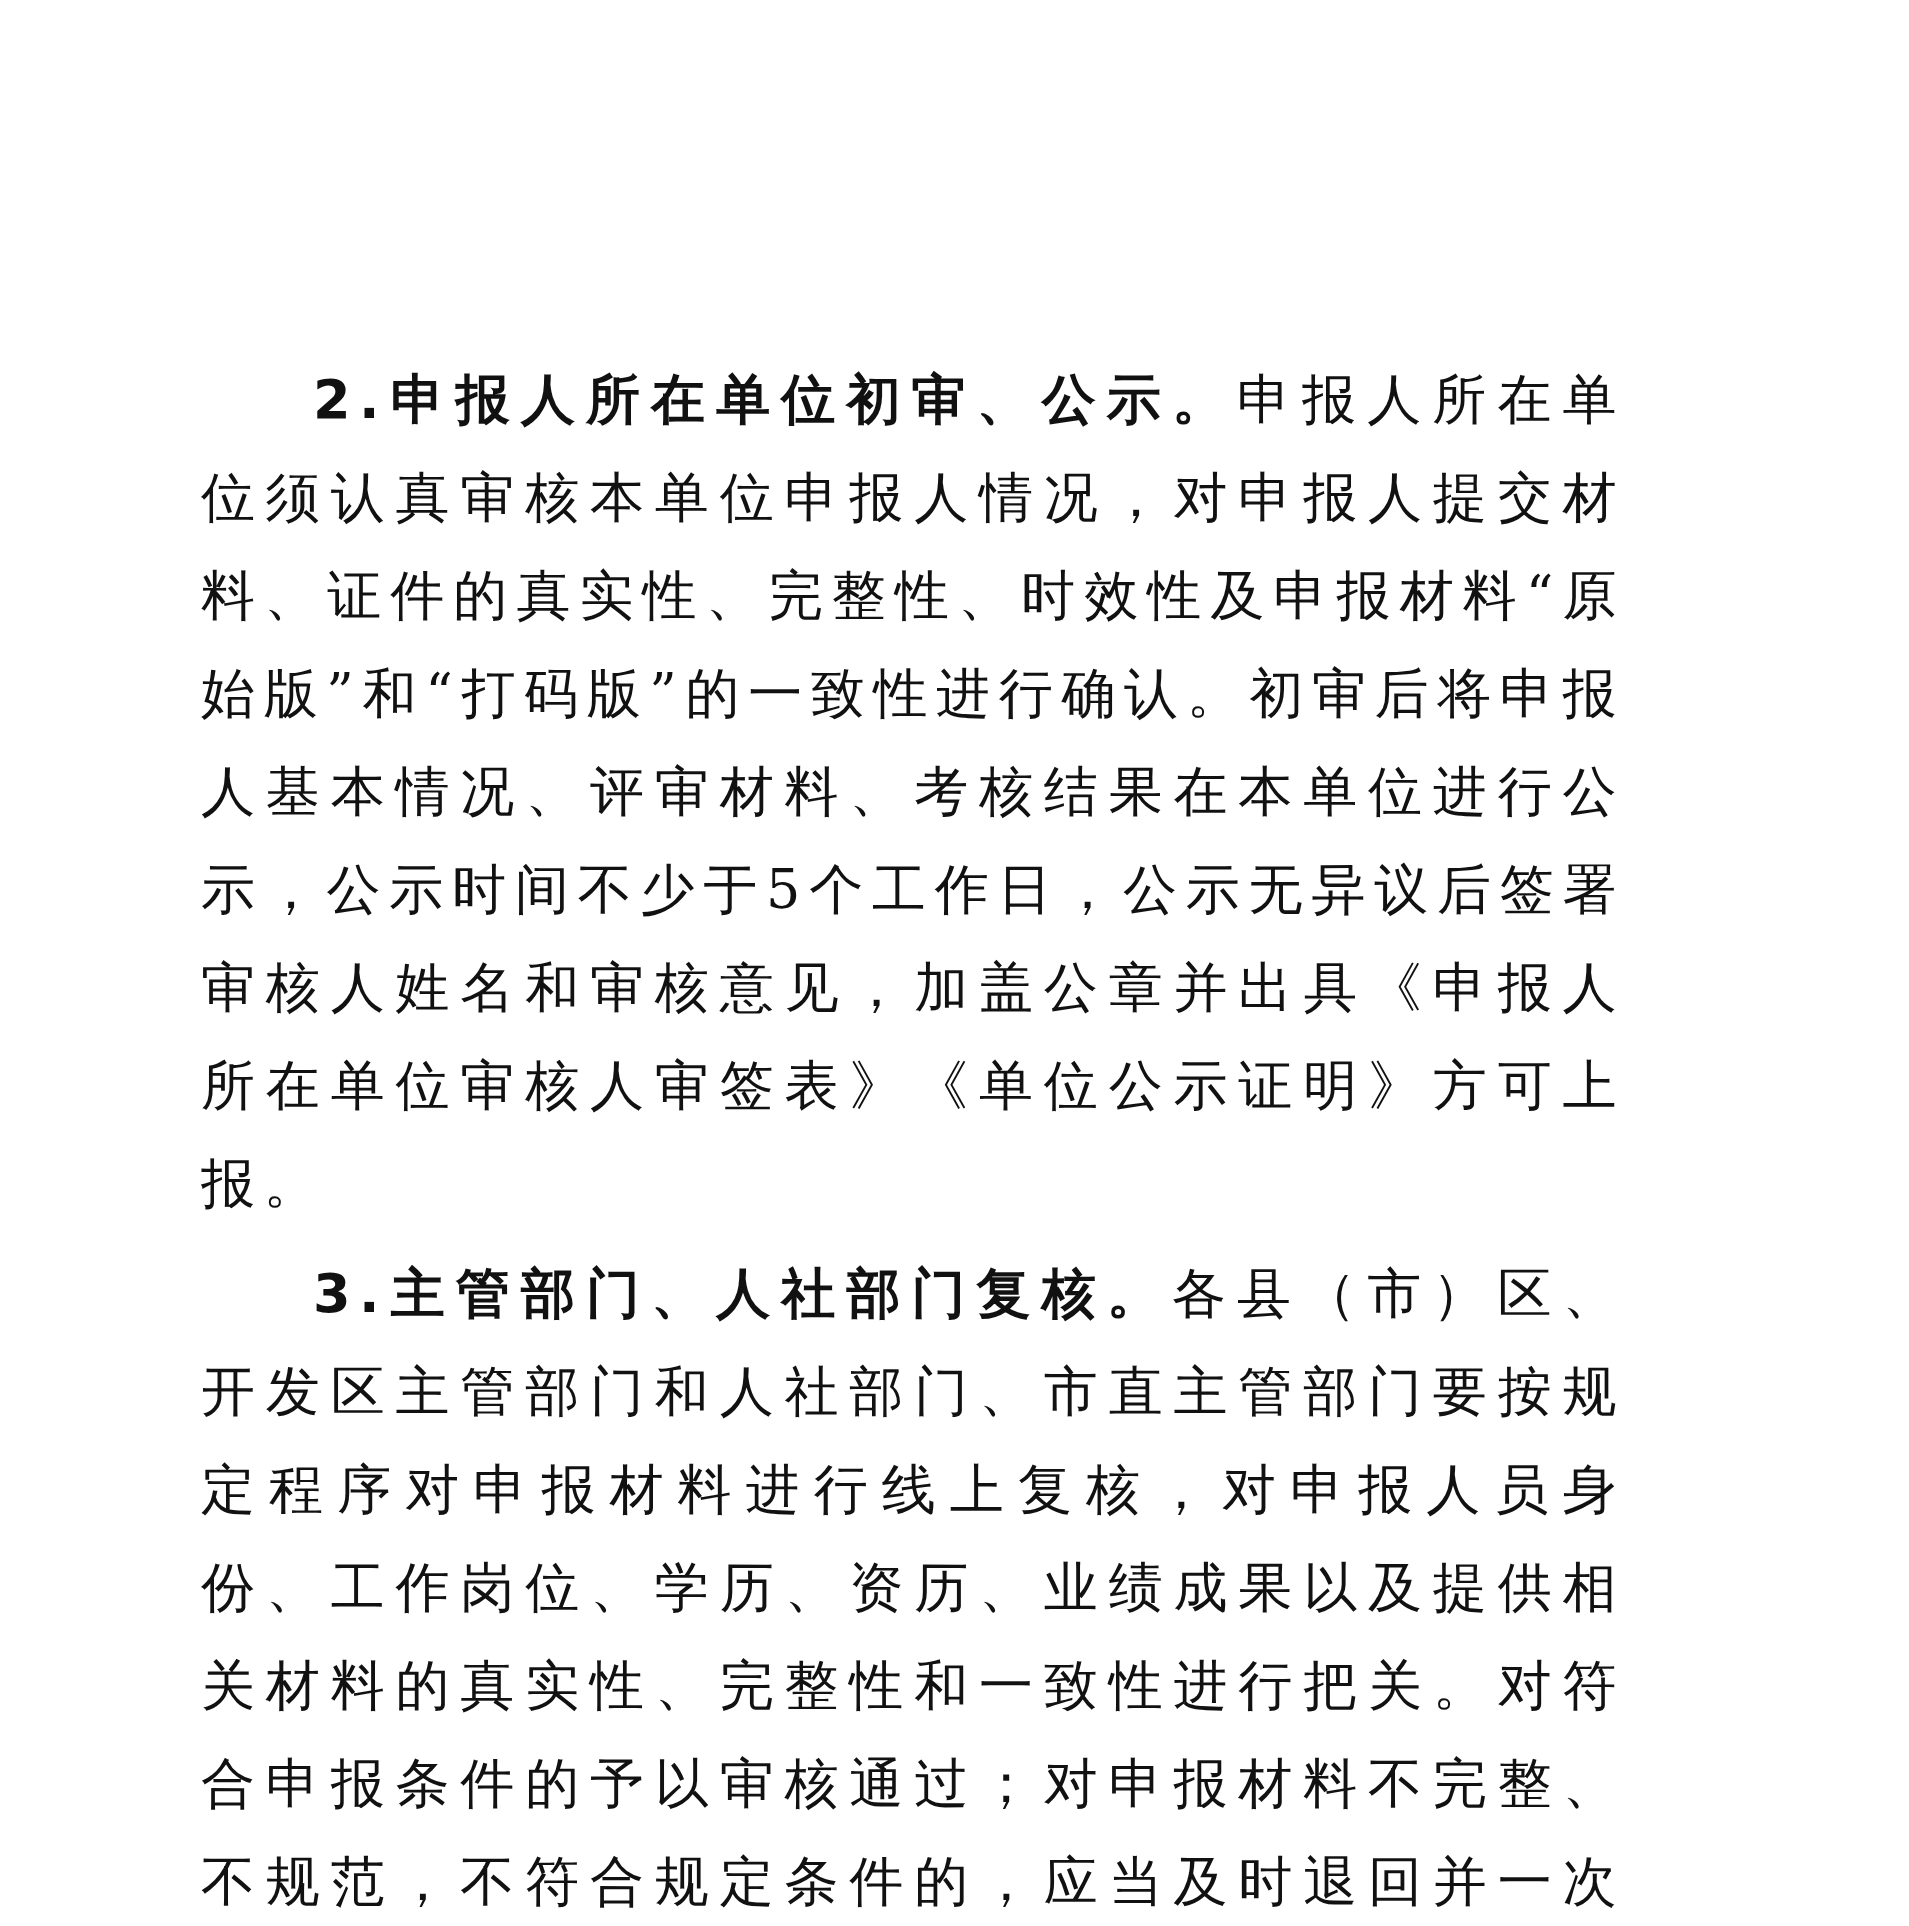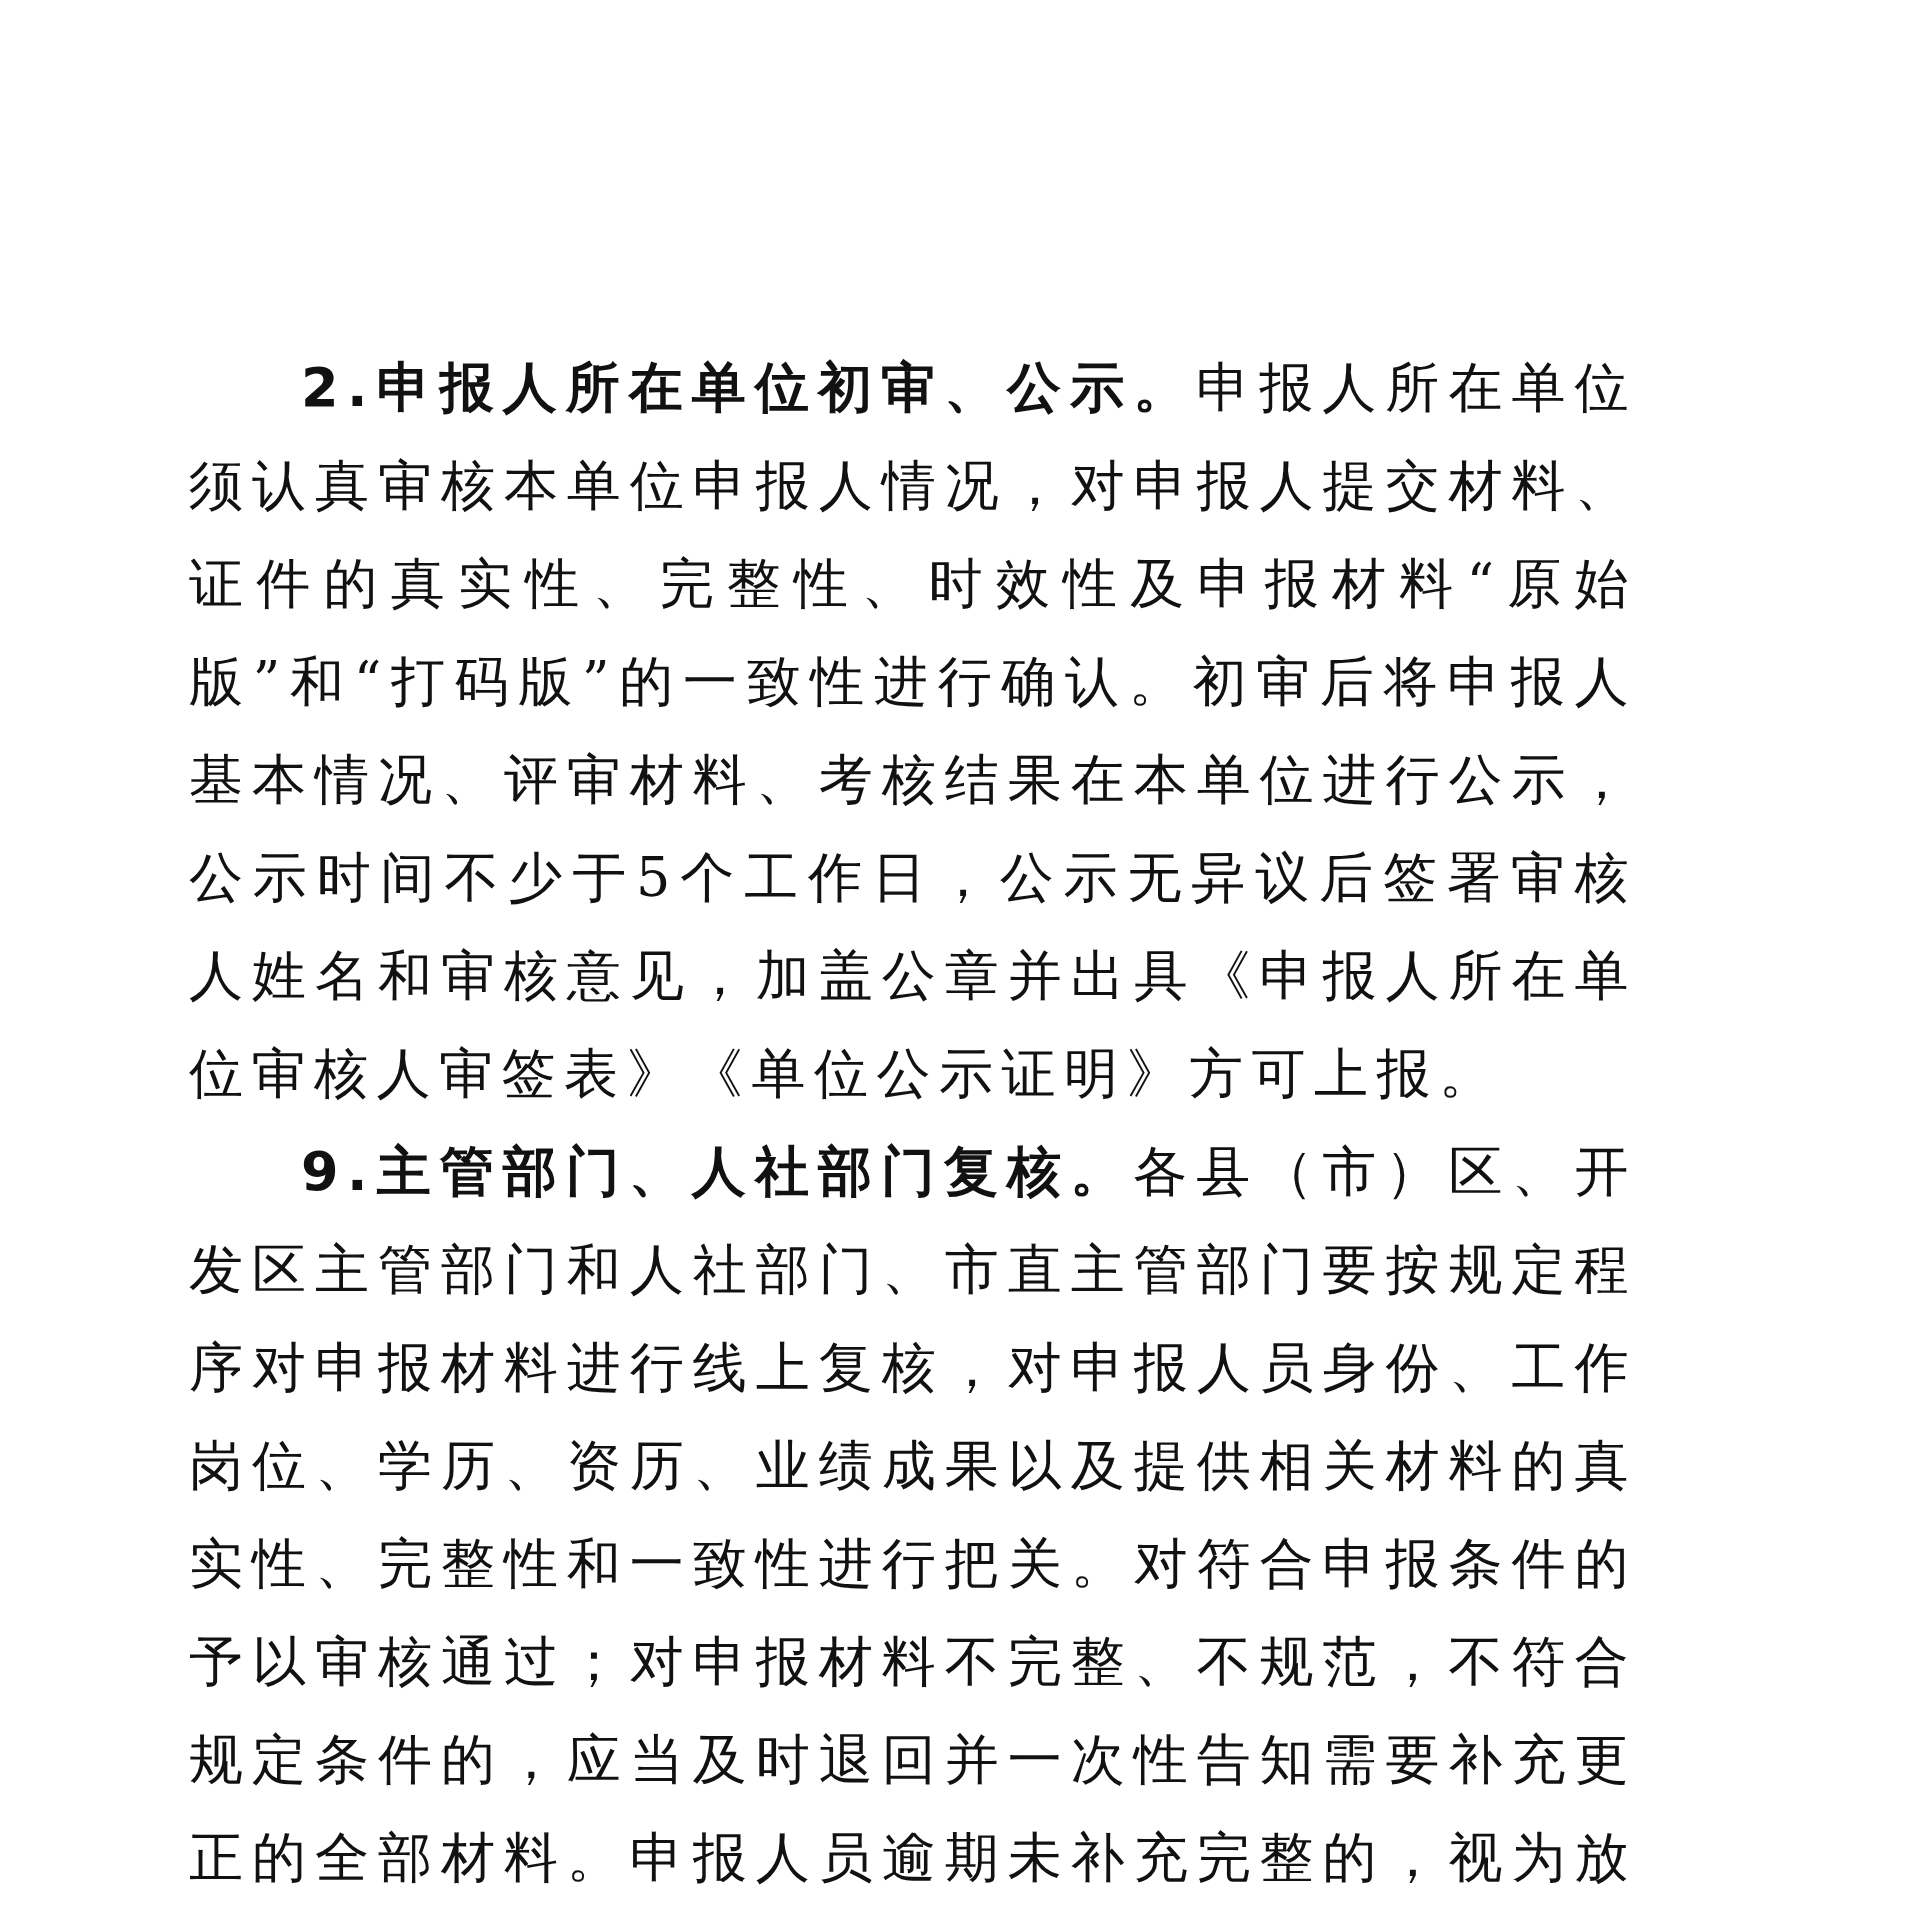--- a/index.html
+++ b/index.html
@@ -23,37 +23,37 @@
       height: 2539px;
       background: #ffffff;
     }
     .content {
       position: absolute;
       left: 189px;
       top: 339px;
       width: 1448px;
     }
     .para {
-      margin: 0;
+      margin: 12px;
       font-size: 54px;
       line-height: 98px;
       letter-spacing: 8.5px;
       text-align: justify;
       text-indent: 112px;
     }
     .para .heading {
       font-weight: bold;
       font-family: "DejaVu Sans", "Liberation Sans", sans-serif;
     }
   </style>
 </head>
 <body>
 
 <div class="page">
   <div class="content">
 
     <p class="para"><span class="heading">2.申报人所在单位初审、公示。</span><span>申报人所在单位须认真审核本单位申报人情况，对申报人提交材料、证件的真实性、完整性、时效性及申报材料“原始版”和“打码版”的一致性进行确认。初审后将申报人基本情况、评审材料、考核结果在本单位进行公示，公示时间不少于5个工作日，公示无异议后签署审核人姓名和审核意见，加盖公章并出具《申报人所在单位审核人审签表》《单位公示证明》方可上报。</span></p>
 
-    <p class="para"><span class="heading">9.主管部门、人社部门复核。</span><span>各县（市）区、开发区主管部门和人社部门、市直主管部门要按规定程序对申报材料进行线上复核，对申报人员身份、工作岗位、学历、资历、业绩成果以及提供相关材料的真实性、完整性和一致性进行把关。对符合申报条件的予以审核通过；对申报材料不完整、不规范，不符合规定条件的，应当及时退回并一次性告知需要补充更正的全部材料。申报人员逾期未补充完整的，视为放弃申报。</span></p>
+    <p class="para"><span class="heading">3.主管部门、人社部门复核。</span><span>各县（市）区、开发区主管部门和人社部门、市直主管部门要按规定程序对申报材料进行线上复核，对申报人员身份、工作岗位、学历、资历、业绩成果以及提供相关材料的真实性、完整性和一致性进行把关。对符合申报条件的予以审核通过；对申报材料不完整、不规范，不符合规定条件的，应当及时退回并一次性告知需要补充更正的全部材料。申报人员逾期未补充完整的，视为放弃申报。</span></p>
 
   </div>
 </div>
 
 
 </body></html>

